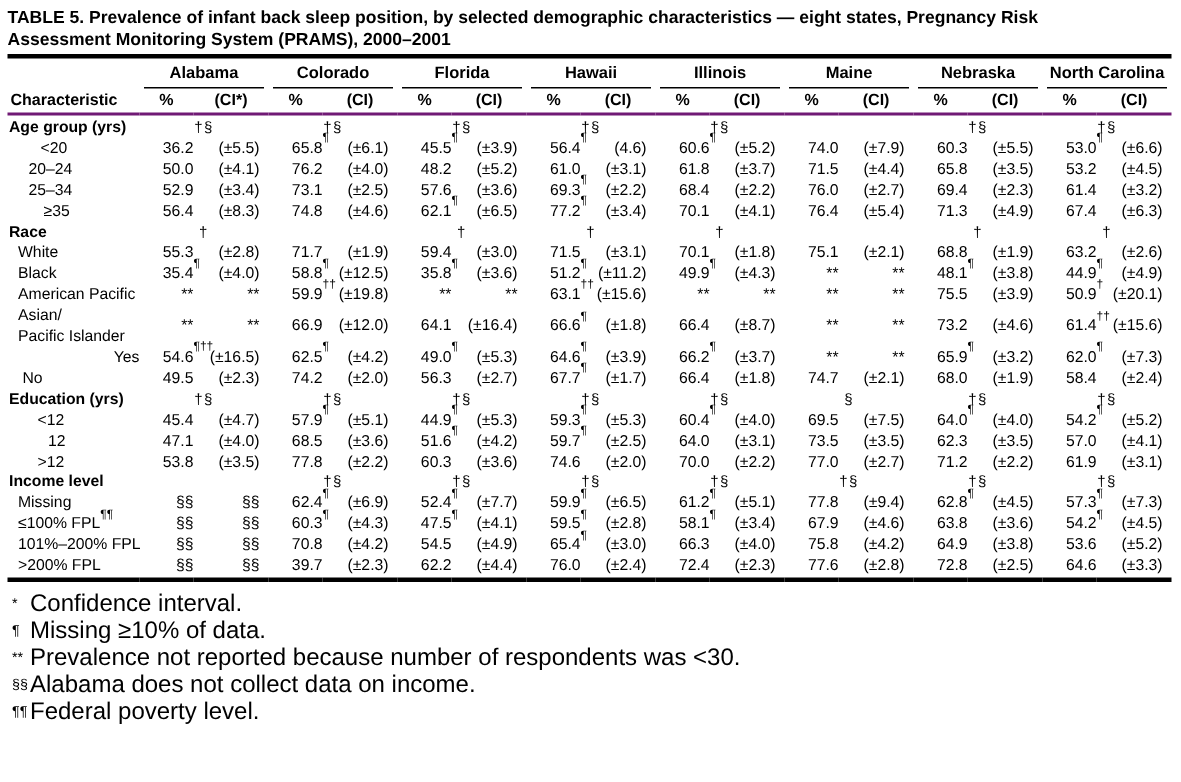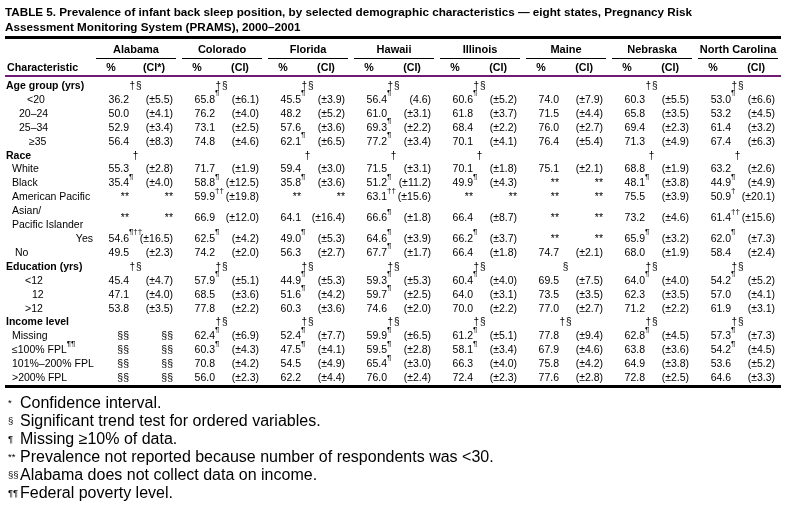--- a/index.html
+++ b/index.html
@@ -453,39 +453,38 @@
           <td class="cc">(±4.2)</td>
           <td class="pc">64.9</td>
           <td class="cc">(±3.8)</td>
           <td class="pc">53.6</td>
           <td class="cc">(±5.2)</td>
         </tr>
         <tr>
           <td class="lbl dl" style="padding-left: 7px; margin-left: 36px;">&gt;200% FPL</td>
           <td class="pc">§§</td>
           <td class="cc">§§</td>
-          <td class="pc">56.0</td>
+          <td class="pc">39.7</td>
           <td class="cc">(±2.3)</td>
           <td class="pc">62.2</td>
           <td class="cc">(±4.4)</td>
           <td class="pc">76.0</td>
           <td class="cc">(±2.4)</td>
           <td class="pc">72.4</td>
           <td class="cc">(±2.3)</td>
           <td class="pc">77.6</td>
           <td class="cc">(±2.8)</td>
           <td class="pc">72.8</td>
           <td class="cc">(±2.5)</td>
           <td class="pc">64.6</td>
           <td class="cc">(±3.3)</td>
         </tr>
       </tbody>
   </table>
 
   <div class="fns-wrap" id="footnotes">
       <div class="fn"><span class="fsym">*</span><span class="ftxt">Confidence interval.</span></div>
-      <div class="fn"><span class="fsym">§</span><span class="ftxt">Significant trend test for ordered variables.</span></div>
       <div class="fn"><span class="fsym">¶</span><span class="ftxt">Missing ≥10% of data.</span></div>
       <div class="fn"><span class="fsym">**</span><span class="ftxt">Prevalence not reported because number of respondents was &lt;30.</span></div>
       <div class="fn"><span class="fsym">§§</span><span class="ftxt">Alabama does not collect data on income.</span></div>
       <div class="fn"><span class="fsym">¶¶</span><span class="ftxt">Federal poverty level.</span></div>
     </div>
 </div>
 
 </body></html>

